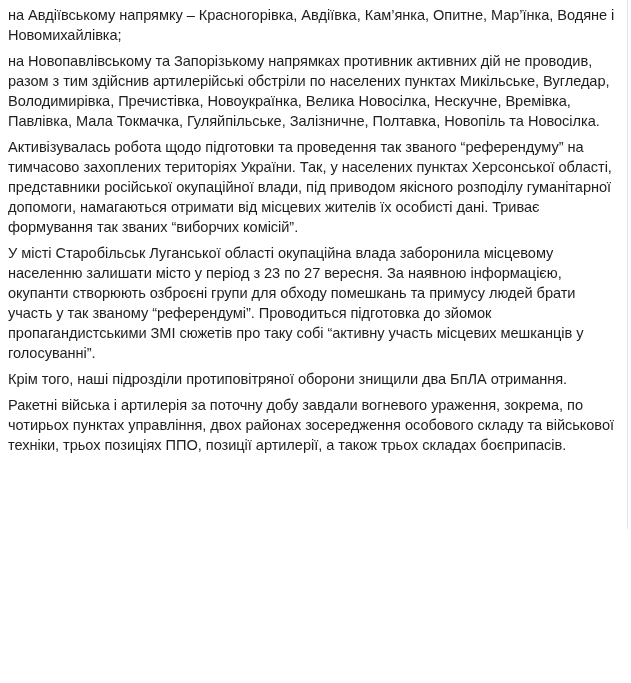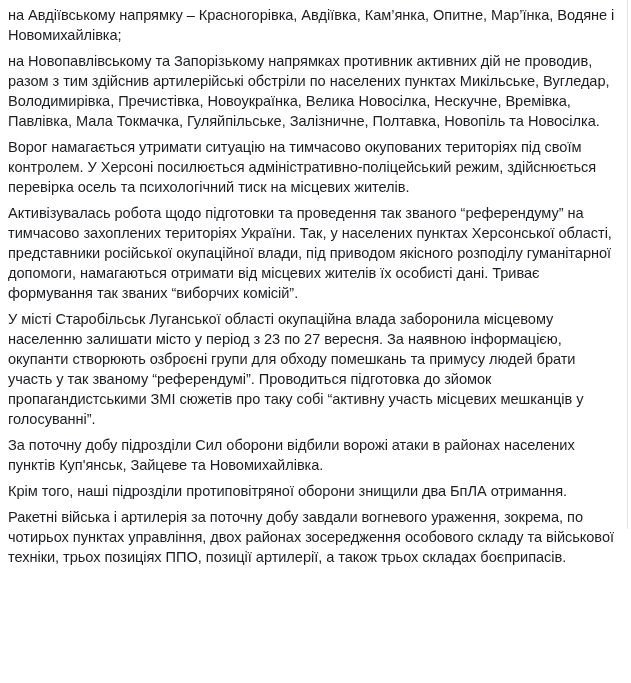--- a/index.html
+++ b/index.html
@@ -32,20 +32,18 @@
       padding-right: 10px;
       letter-spacing: -0.05px;
     }
   </style>
 </head>
 <body>
 
 <div class="post">
   <p>на Авдіївському напрямку – Красногорівка, Авдіївка, Кам’янка, Опитне, Мар’їнка, Водяне і Новомихайлівка;</p>
   <p>на Новопавлівському та Запорізькому напрямках противник активних дій не проводив, разом з тим здійснив артилерійські обстріли по населених пунктах Микільське, Вугледар, Володимирівка, Пречистівка, Новоукраїнка, Велика Новосілка, Нескучне, Времівка, Павлівка, Мала Токмачка, Гуляйпільське, Залізничне, Полтавка, Новопіль та Новосілка.</p>
-  <p>Ворог намагається утримати ситуацію на тимчасово окупованих територіях під своїм контролем. У Херсоні посилюється адміністративно-поліцейський режим, здійснюється перевірка осель та психологічний тиск на місцевих жителів.</p>
   <p>Активізувалась робота щодо підготовки та проведення так званого “референдуму” на тимчасово захоплених територіях України. Так, у населених пунктах Херсонської області, представники російської окупаційної влади, під приводом якісного розподілу гуманітарної допомоги, намагаються отримати від місцевих жителів їх особисті дані. Триває формування так званих “виборчих комісій”.</p>
   <p>У місті Старобільськ Луганської області окупаційна влада заборонила місцевому населенню залишати місто у період з 23 по 27 вересня. За наявною інформацією, окупанти створюють озброєні групи для обходу помешкань та примусу людей брати участь у так званому “референдумі”. Проводиться підготовка до зйомок пропагандистськими ЗМІ сюжетів про таку собі “активну участь місцевих мешканців у голосуванні”.</p>
-  <p>За поточну добу підрозділи Сил оборони відбили ворожі атаки в районах населених пунктів Куп'янськ, Зайцеве та Новомихайлівка.</p>
   <p>Крім того, наші підрозділи протиповітряної оборони знищили два БпЛА отримання.</p>
   <p>Ракетні війська і артилерія за поточну добу завдали вогневого ураження, зокрема, по чотирьох пунктах управління, двох районах зосередження особового складу та військової техніки, трьох позиціях ППО, позиції артилерії, а також трьох складах боєприпасів.</p>
 
 </div>
 
 </body></html>

